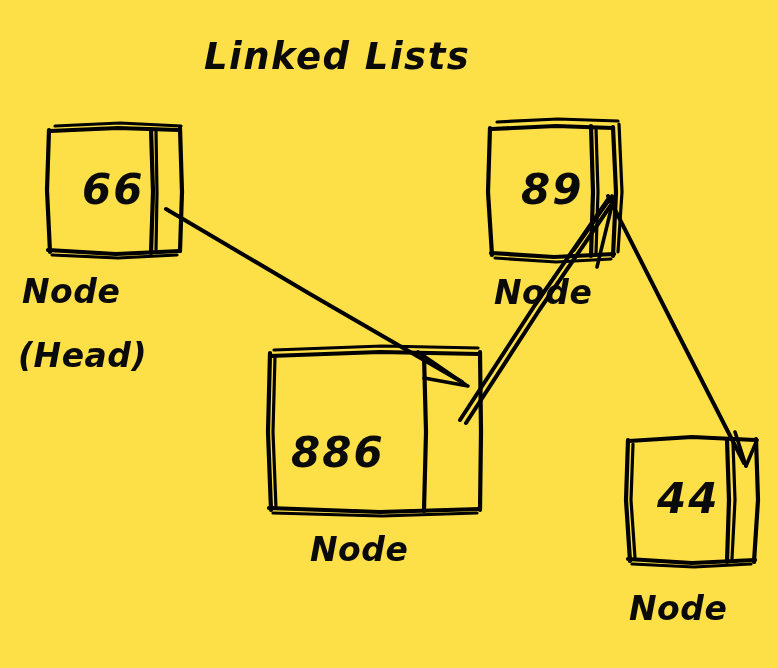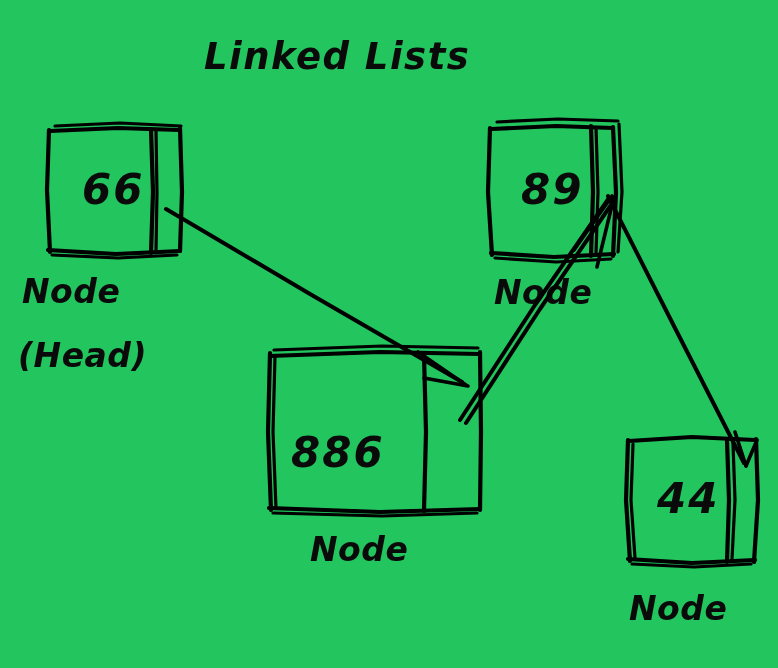--- a/index.html
+++ b/index.html
@@ -7,21 +7,21 @@
     padding: 0;
     background: #ffffff;
   }
   body {
     font-family: "DejaVu Sans", sans-serif;
   }
   #canvas-wrap {
     position: relative;
     width: 778px;
     height: 668px;
-    background: #22c55e;
+    background: #fde047;
     overflow: hidden;
   }
   svg#diagram {
     position: absolute;
     left: 0;
     top: 0;
     width: 778px;
     height: 668px;
     display: block;
   }

